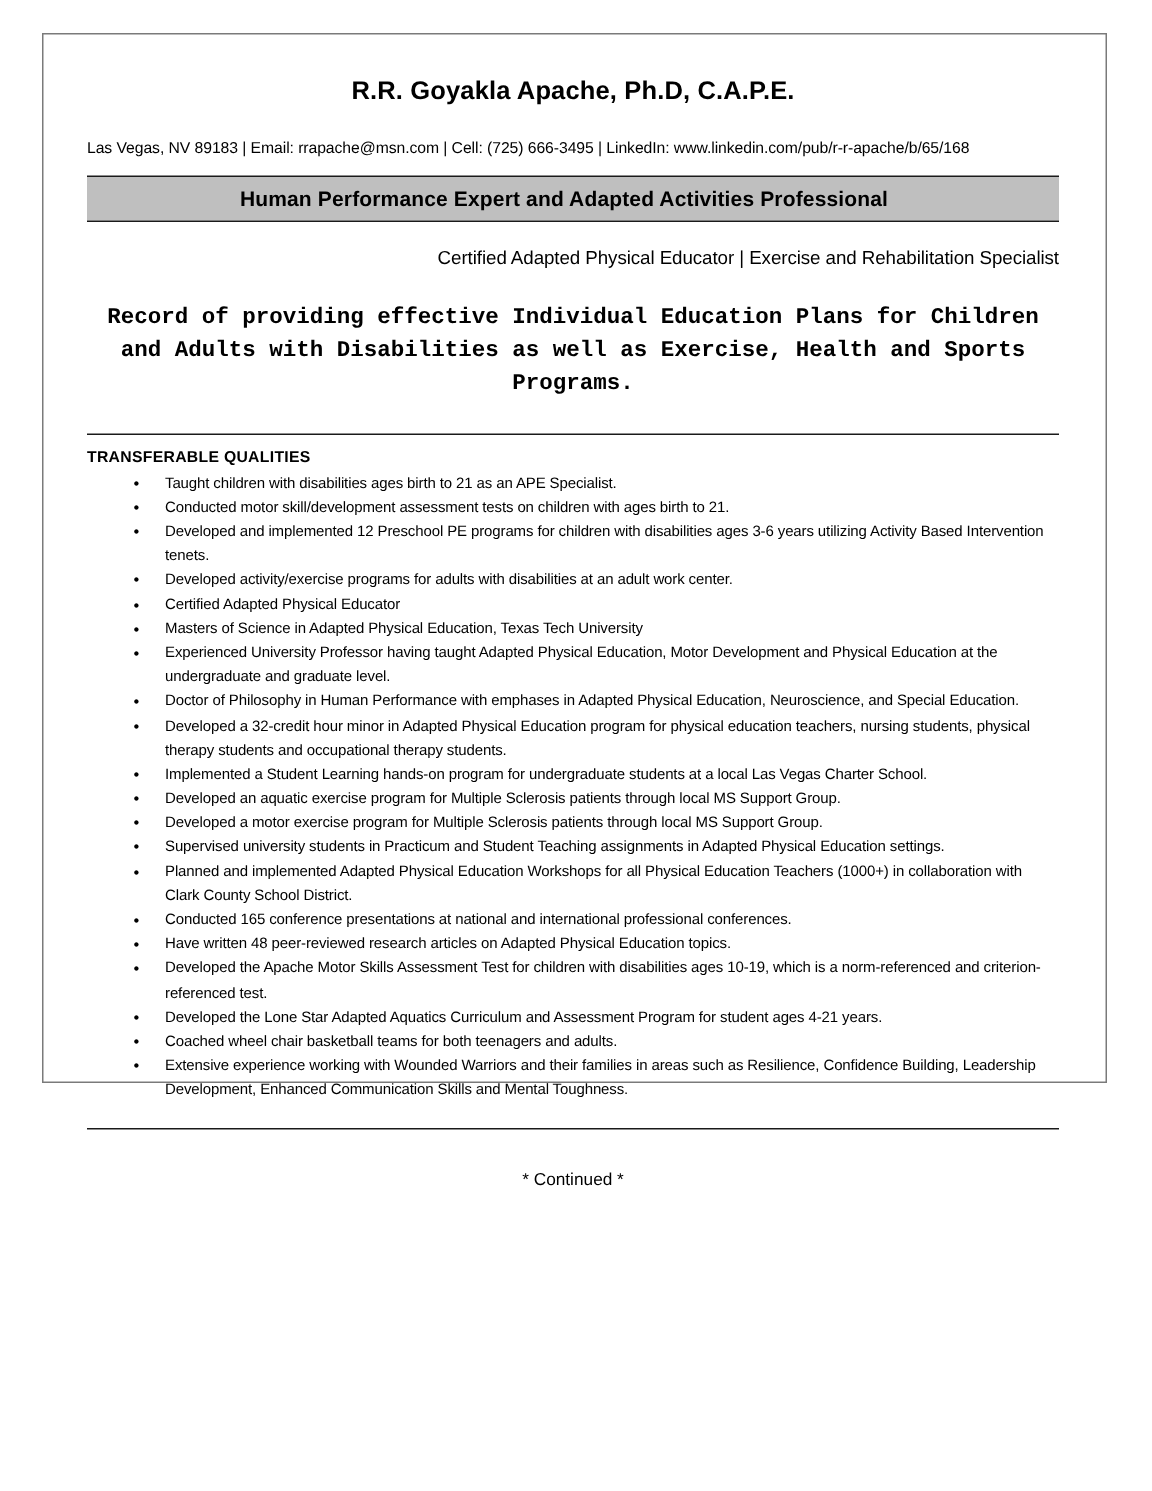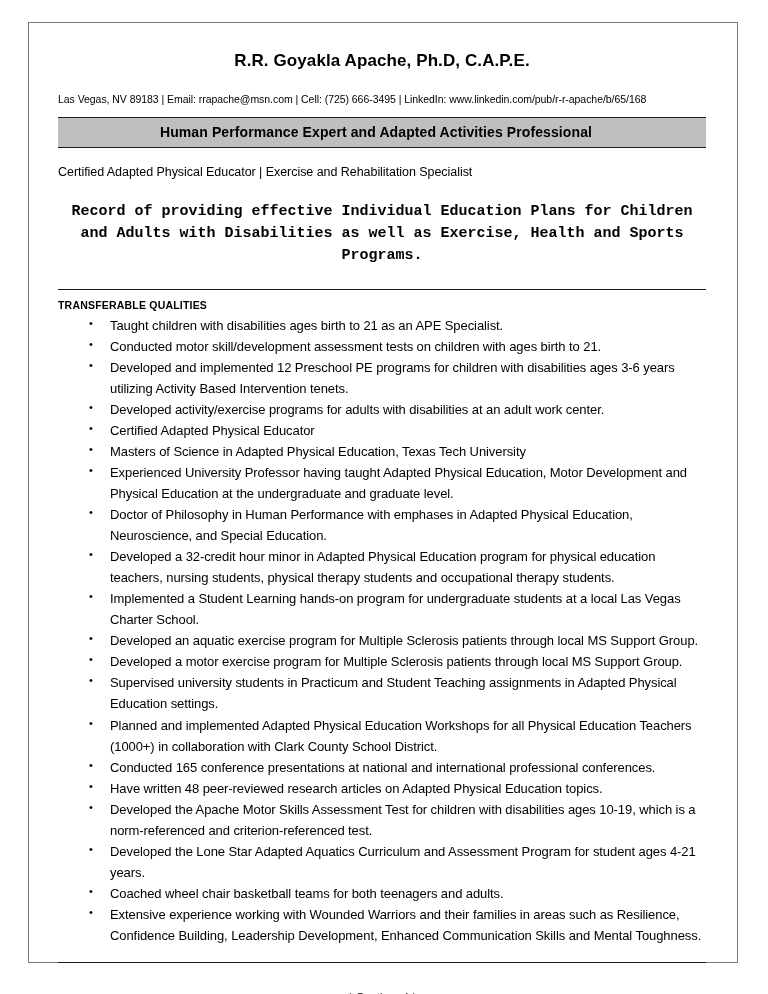--- a/index.html
+++ b/index.html
@@ -12,21 +12,21 @@
     height: 994px;
     font-family: "Liberation Sans", sans-serif;
     color: #000000;
     -webkit-font-smoothing: antialiased;
   }
   .page {
     position: absolute;
     left: 28px;
     top: 22px;
     width: 710px;
-    height: 941px;
+    height: 700px;
     border: 1px solid #7a7a7a;
     box-sizing: border-box;
     background: #ffffff;
   }
   .inner {
     position: absolute;
     left: 29px;
     top: 18px;
     width: 648px;
   }
@@ -54,21 +54,21 @@
   .rule-top { margin-top: 12px; }
   .banner {
     background: #bfbfbf;
     text-align: center;
     font-size: 14px;
     font-weight: bold;
     padding: 6px 12px 7px 0;
     letter-spacing: 0.1px;
   }
   .subtitle {
-    text-align: left;
+    text-align: right;
     font-size: 12.5px;
     margin-top: 17px;
     letter-spacing: -0.05px;
   }
   .headline {
     text-align: center;
     font-size: 15px;
     font-weight: bold;
     line-height: 1.45;
     margin-top: 22px;
@@ -84,21 +84,21 @@
     letter-spacing: 0.2px;
     margin-top: 9px;
   }
   ul.bullets {
     list-style: none;
     margin: 4px 0 0 0;
     padding: 0;
   }
   ul.bullets li {
     position: relative;
-    font-size: 13px;
+    font-size: 10px;
     line-height: 1.62;
     padding-left: 52px;
     margin-bottom: 0px;
     letter-spacing: -0.08px;
   }
   ul.bullets li::before {
     content: "\2022";
     position: absolute;
     left: 31px;
     top: 0;

